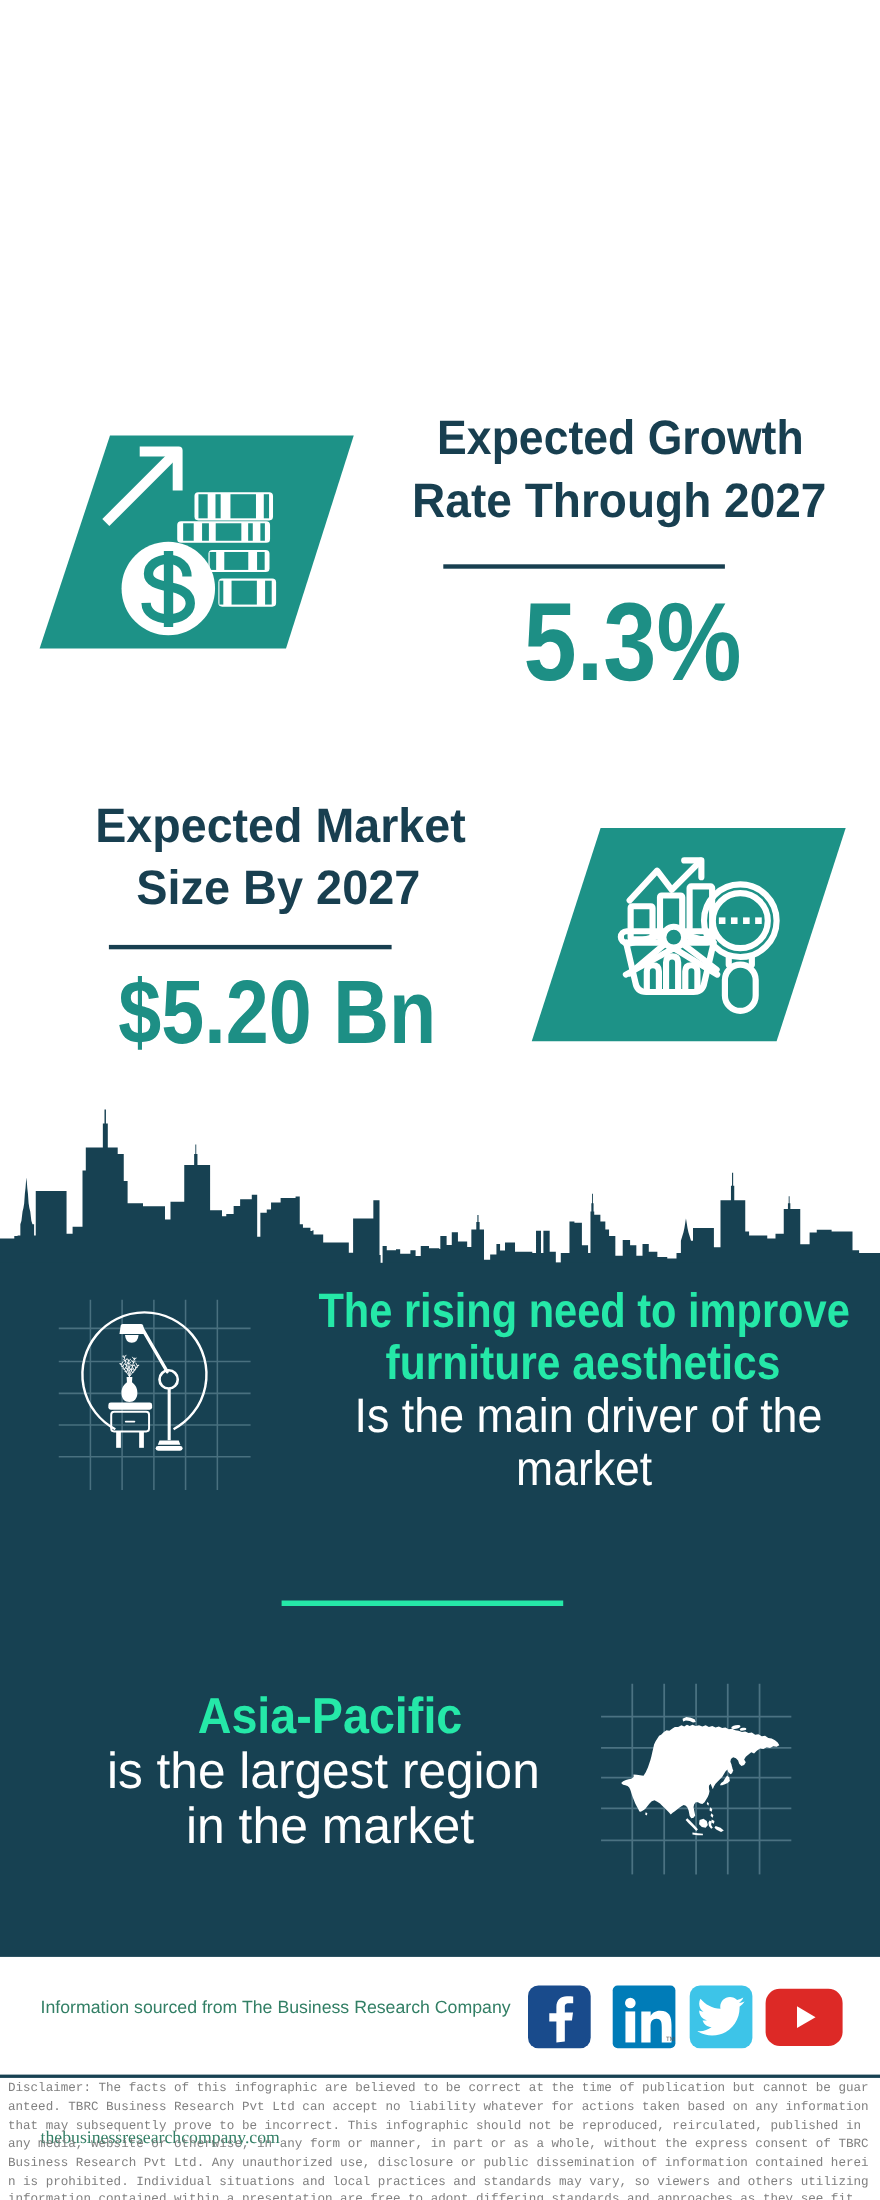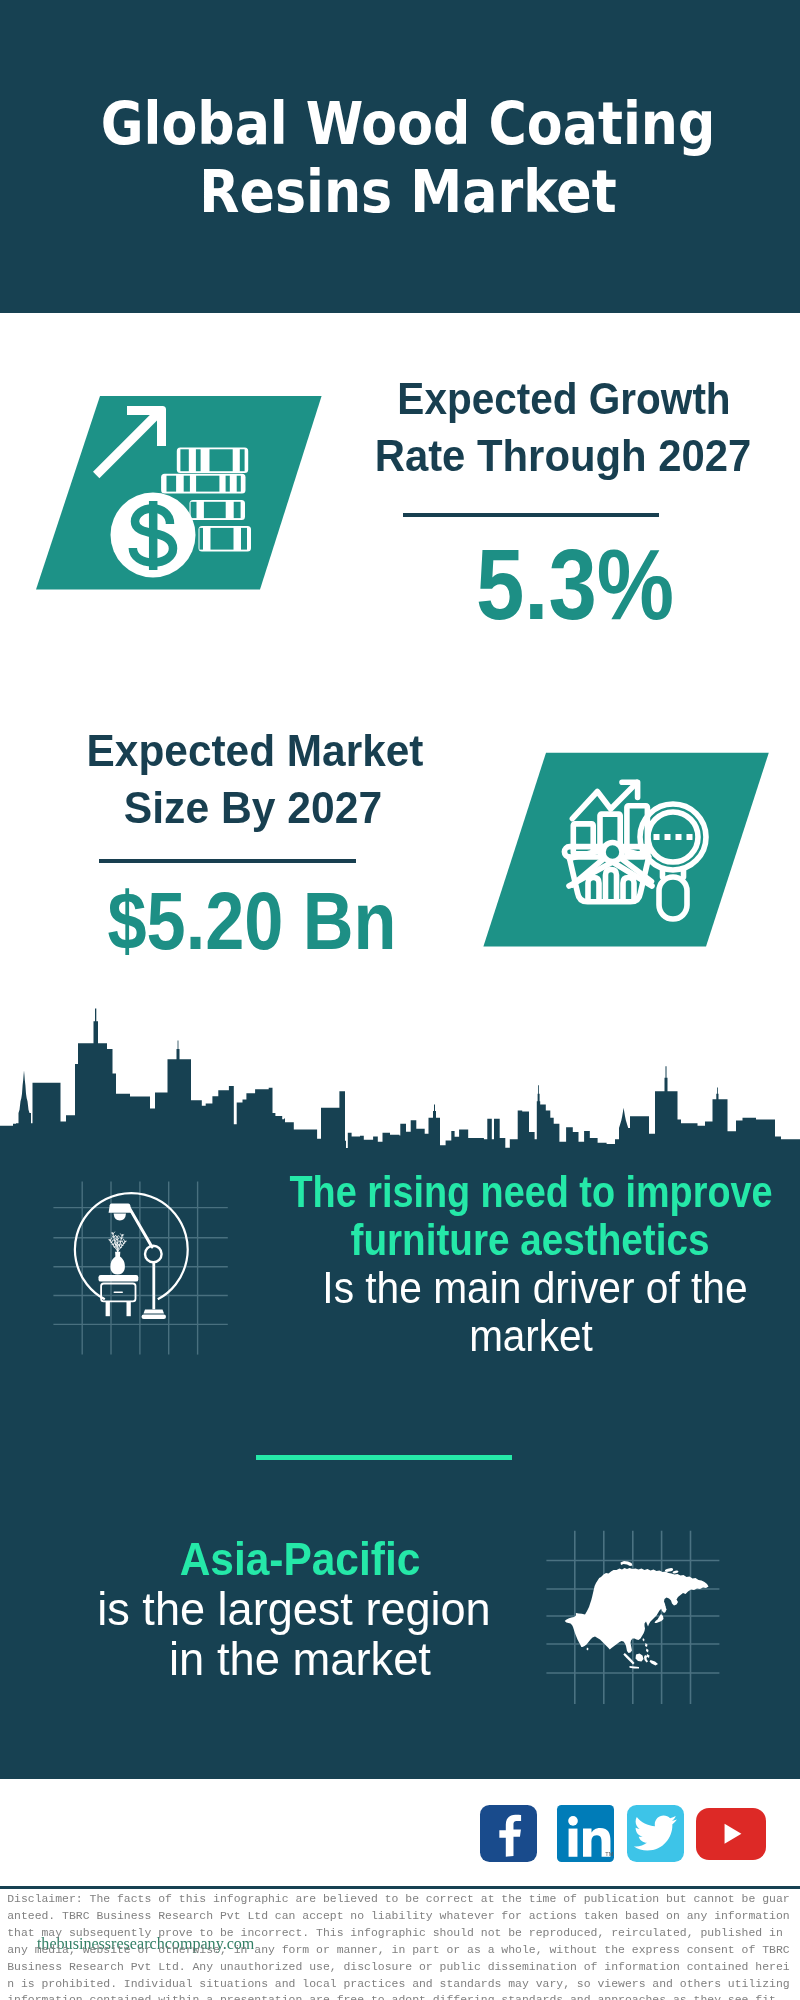--- a/index.html
+++ b/index.html
@@ -45,23 +45,20 @@
     font-family:Liberation Mono, monospace; font-size:11.45px; line-height:16.9px; color:#808080;
     text-align:left; word-break:break-all; }
 
   .soc { position:absolute; width:56px; height:56px; border-radius:9px; }
 </style>
 </head>
 <body>
 
 <div class="page">
 
-  <div class="header">
-    <div class="header-title">Global Wood Coating Resins Market</div>
-  </div>
 
   <svg class="para1" style="position:absolute;left:30px;top:392px;width:300px;height:204px" viewBox="0 0 300 204">
     <polygon points="70,4 291.6,4 230,197.5 6,197.5" fill="#1d9287"></polygon>
   </svg>
 
   <svg style="position:absolute;left:88px;top:392px;width:180px;height:200px" viewBox="0 0 180 200">
 <path fill="#fff" d="M39,14 L74.5,14 Q78,14 78,17.5 L78,54 L69,54 L69,23 L39,23 Z"></path>
       <path fill="#fff" d="M69.6,15.2 L76,21.6 L11.4,86.2 L5,79.8 Z"></path>
       <rect x="88.8" y="55.4" width="71.4" height="25.7" rx="3.5" ry="3.5" fill="#fff" stroke="none"></rect>
       <rect x="92.4" y="57.3" width="8.4" height="21.9" fill="#1d9287"></rect>
@@ -260,20 +257,21 @@
       <path d="M47.0,132.5 L48.5,133.5 L48.0,135.5 L46.5,134.5 Z" fill="#fff"></path>
       <path d="M89.0,130.0 L90.5,131.0 L90.0,132.5 L88.5,131.5 Z" fill="#fff"></path>
       <path d="M110.5,145.0 L115.0,146.5 L118.0,149.0 L115.5,150.5 L111.5,148.5 L109.5,146.5 Z" fill="#fff"></path>
 
   </svg>
 
   <div class="tline green" style="left:0px;top:1536px;width:600px;font-size:46px;transform:scaleX(0.9225)">Asia-Pacific</div>
   <div class="tline wht" style="left:-6px;top:1586px;width:600px;font-size:46px;transform:scaleX(0.98)">is the largest region</div>
   <div class="tline wht" style="left:0px;top:1636px;width:600px;font-size:46px;transform:scaleX(0.985)">in the market</div>
 
+  <div class="srctext" style="left:36.9px;top:1816.5px;">Information sourced from The Business Research Company</div>
   <div class="srctext" style="left:36.9px;top:1936px;font-family:Liberation Serif, serif;">thebusinessresearchcompany.com</div>
 
 <div class="soc" style="left:480.1px;top:1805.3px;width:57.0px;height:56.4px;border-radius:9.5px;background:#194b8c">
 <svg viewBox="-6 -6 69 69" style="width:100%;height:100%">
         <path fill="#fff" d="M34.6 56.4V33.0h7.9l1.2-9.1h-9.1v-5.8c0-2.6 0.7-4.4 4.5-4.4h4.8V6.3c-0.8-0.1-3.7-0.3-7-0.3-7 0-11.7 4.2-11.7 12v6.9h-7.9v9.1h7.9v23.4z"></path>
       </svg>
 </div>
 <div class="soc" style="left:556.8px;top:1805.3px;width:57.0px;height:56.4px;border-radius:4.5px;background:#007cb8">
 <svg viewBox="-2 -2 61 61" style="width:100%;height:100%">
         <circle cx="15.0" cy="15.2" r="5.2" fill="#fff"></circle>

